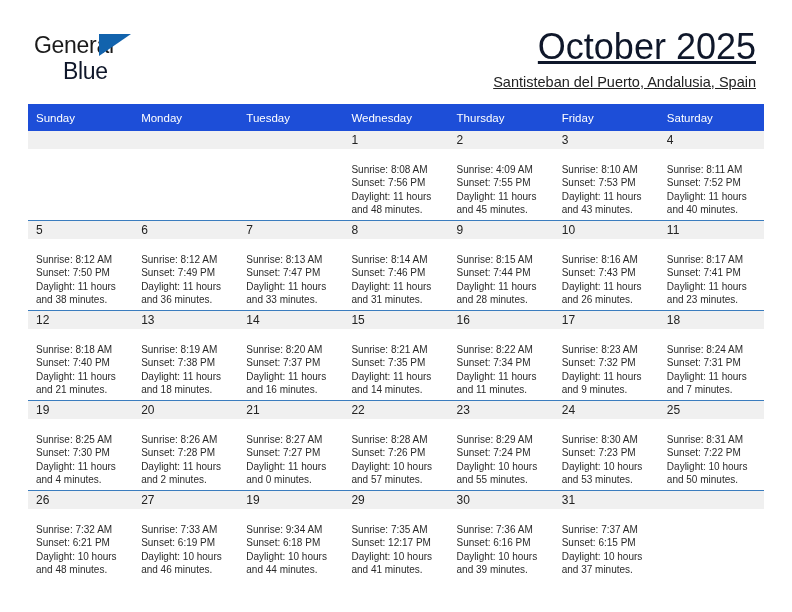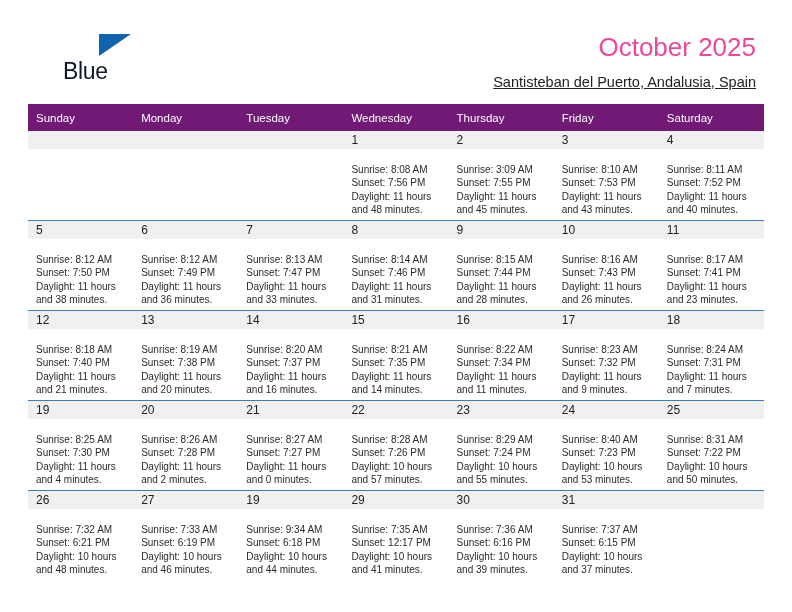--- a/index.html
+++ b/index.html
@@ -69,45 +69,46 @@
     font-family: "Liberation Sans", sans-serif;
   }
 
   .title-block {
     position: absolute;
     right: 36px;
     top: 30px;
     text-align: right;
   }
   .cal-title {
-    font-size: 26px;
-    color: #ec4899;
+    font-size: 36px;
+    color: #0f172a;
     line-height: 34px;
     white-space: nowrap;
+    text-decoration: underline;
   }
   .cal-subtitle {
     font-size: 14.5px;
     color: #222222;
     line-height: 20px;
     margin-top: 8px;
     white-space: nowrap;
     text-decoration: underline;
   }
 
   
   .calendar {
     position: absolute;
     left: 28px;
     top: 104px;
     width: 736px;
     border-collapse: collapse;
     table-layout: fixed;
   }
   .calendar th {
-    background: #701a75;
+    background: #1d4ed8;
     color: #ffffff;
     font-weight: normal;
     font-size: 11.5px;
     text-align: left;
     padding: 5px 0 5px 8px;
     height: 17px;
     border: none;
   }
   .calendar td {
     width: 105.14px;
@@ -145,20 +146,21 @@
 </style>
 </head>
 <body>
 
 <div class="page">
 
   <div class="header">
 
     <div class="brand">
       <div class="brand-row1">
+        <span class="brand-general">General</span>
         <span class="brand-triangle"></span>
       </div>
       <span class="brand-blue">Blue</span>
     </div>
 
     <div class="title-block">
       <div class="cal-title">October 2025</div>
       <div class="cal-subtitle">Santisteban del Puerto, Andalusia, Spain</div>
     </div>
 
@@ -192,21 +194,21 @@
             <div class="cell-info">
               <div>Sunrise: 8:08 AM</div>
               <div>Sunset: 7:56 PM</div>
               <div>Daylight: 11 hours</div>
               <div>and 48 minutes.</div>
             </div>
           </td>
           <td>
             <div class="daynum-band">2</div>
             <div class="cell-info">
-              <div>Sunrise: 3:09 AM</div>
+              <div>Sunrise: 4:09 AM</div>
               <div>Sunset: 7:55 PM</div>
               <div>Daylight: 11 hours</div>
               <div>and 45 minutes.</div>
             </div>
           </td>
           <td>
             <div class="daynum-band">3</div>
             <div class="cell-info">
               <div>Sunrise: 8:10 AM</div>
               <div>Sunset: 7:53 PM</div>
@@ -298,21 +300,21 @@
               <div>Daylight: 11 hours</div>
               <div>and 21 minutes.</div>
             </div>
           </td>
           <td>
             <div class="daynum-band">13</div>
             <div class="cell-info">
               <div>Sunrise: 8:19 AM</div>
               <div>Sunset: 7:38 PM</div>
               <div>Daylight: 11 hours</div>
-              <div>and 20 minutes.</div>
+              <div>and 18 minutes.</div>
             </div>
           </td>
           <td>
             <div class="daynum-band">14</div>
             <div class="cell-info">
               <div>Sunrise: 8:20 AM</div>
               <div>Sunset: 7:37 PM</div>
               <div>Daylight: 11 hours</div>
               <div>and 16 minutes.</div>
             </div>
@@ -396,21 +398,21 @@
             <div class="cell-info">
               <div>Sunrise: 8:29 AM</div>
               <div>Sunset: 7:24 PM</div>
               <div>Daylight: 10 hours</div>
               <div>and 55 minutes.</div>
             </div>
           </td>
           <td>
             <div class="daynum-band">24</div>
             <div class="cell-info">
-              <div>Sunrise: 8:40 AM</div>
+              <div>Sunrise: 8:30 AM</div>
               <div>Sunset: 7:23 PM</div>
               <div>Daylight: 10 hours</div>
               <div>and 53 minutes.</div>
             </div>
           </td>
           <td>
             <div class="daynum-band">25</div>
             <div class="cell-info">
               <div>Sunrise: 8:31 AM</div>
               <div>Sunset: 7:22 PM</div>

